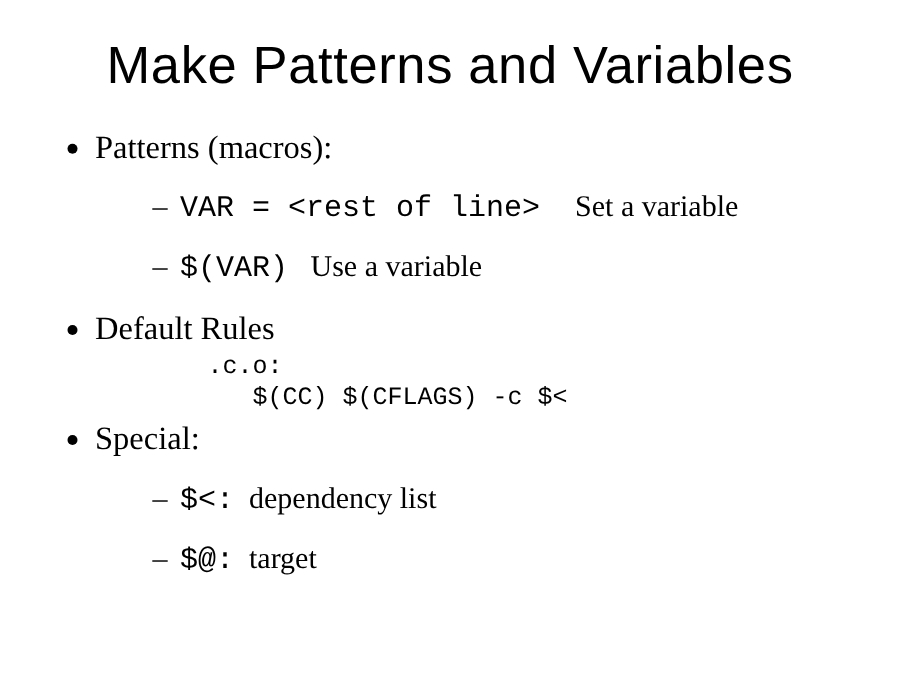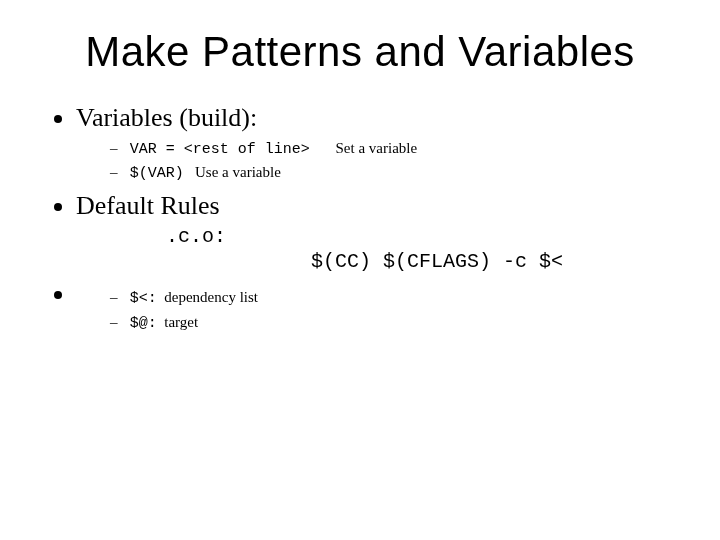--- a/index.html
+++ b/index.html
@@ -34,22 +34,22 @@
     font-size: 26px;
     margin: 2px 0 0 0;
     line-height: 1.25;
   }
   ul.l2 {
     list-style: none;
     margin: 2px 0 6px 0;
     padding-left: 30px;
   }
   ul.l2 > li {
-    font-size: 15px;
-    margin: 4px;
+    font-size: 24px;
+    margin: 16px;
     line-height: 1.3;
   }
   .dash {
     display: inline-block;
     width: 16px;
   }
   .code {
     font-family: "Courier New", Courier, monospace;
   }
   .code-block {
@@ -63,44 +63,45 @@
 </style>
 </head>
 <body>
 
 <div class="slide">
   <div class="title">Make Patterns and Variables</div>
 
   <ul class="l1">
 
     <li>
-      <span>Variables (build):</span>
+      <span>Patterns (macros):</span>
       <ul class="l2">
         <li>
           <span class="dash">–</span>
           <span class="code">VAR = &lt;rest of line&gt;</span><span class="gap"></span>
           <span>Set a variable</span>
         </li>
         <li>
           <span class="dash">–</span>
           <span class="code">$(VAR)</span>&nbsp;&nbsp;
           <span>Use a variable</span>
         </li>
       </ul>
     </li>
 
     <li>
       <span>Default Rules</span>
       <div class="code-block">
         <div>.c.o:</div>
-        <div style="white-space:pre;text-align:center;">   $(CC) $(CFLAGS) -c $&lt;</div>
+        <div style="white-space:pre;">   $(CC) $(CFLAGS) -c $&lt;</div>
       </div>
     </li>
 
     <li>
+      <span>Special:</span>
       <ul class="l2">
         <li>
           <span class="dash">–</span>
           <span class="code">$&lt;:</span>&nbsp;
           <span>dependency list</span>
         </li>
         <li>
           <span class="dash">–</span>
           <span class="code">$@:</span>&nbsp;
           <span>target</span>

